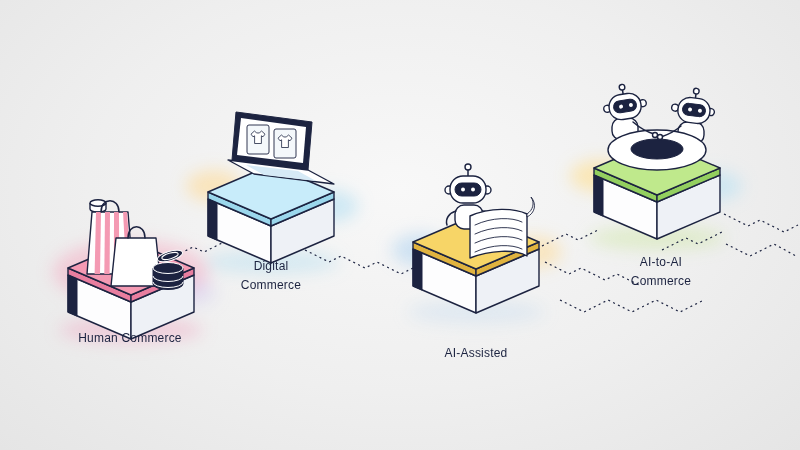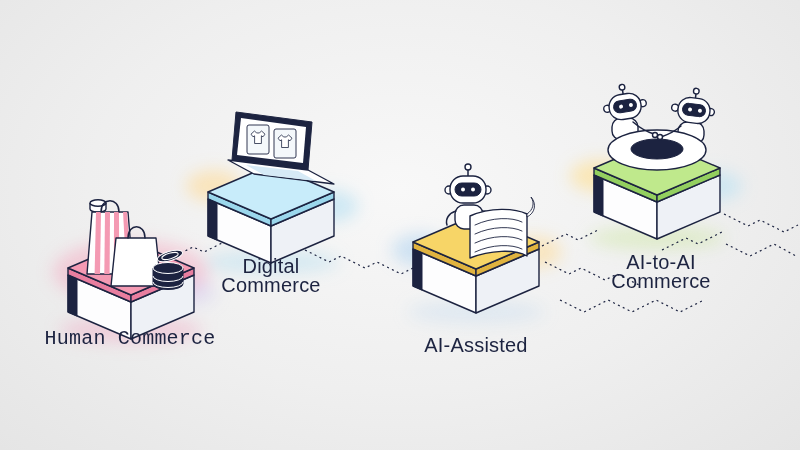--- a/index.html
+++ b/index.html
@@ -4,21 +4,21 @@
 <style>
   html,body{margin:0;padding:0;background:#e9e9e9;}
   .canvas{
     position:relative;width:800px;height:450px;overflow:hidden;
     background:radial-gradient(ellipse at 50% 42%, #f8f8f8 0%, #efefef 55%, #e5e5e5 100%);
     font-family:"Liberation Sans", sans-serif;
   }
   .canvas svg{position:absolute;left:0;top:0;}
   .label{
     position:absolute;color:var(--navy,#1c2340);
-    font-size:20px;line-height:19px;font-weight:500;letter-spacing:.2px;
+    font-size:12px;line-height:19px;font-weight:500;letter-spacing:.2px;
     text-align:center;
   }
   .label span{display:block;}
   
   .face {fill:var(--face,#fdfdfe);stroke:var(--navy,#1c2340);stroke-width:1.4;stroke-linejoin:round;}
   .face2{fill:var(--face_shade,#eef1f6);stroke:var(--navy,#1c2340);stroke-width:1.4;stroke-linejoin:round;}
   .top  {stroke:var(--navy,#1c2340);stroke-width:1.4;stroke-linejoin:round;}
   .nv   {fill:var(--navy,#1c2340);stroke:var(--navy,#1c2340);stroke-width:1;stroke-linejoin:round;}
   .wh   {fill:#ffffff;stroke:var(--navy,#1c2340);stroke-width:1.4;stroke-linejoin:round;}
   .ln   {fill:none;stroke:var(--navy,#1c2340);stroke-width:1.5;stroke-linecap:round;}
@@ -179,27 +179,27 @@
         <circle class="ey" cx="700" cy="110" r="2"></circle>
       </g>
       <path class="ln" d="M633,122 C640,128 647,132 654,134"></path>
       <circle class="wh" cx="655" cy="135" r="2.5" stroke-width="1"></circle>
       <path class="ln" d="M681,126 C674,132 667,135 661,137"></path>
       <circle class="wh" cx="660" cy="137" r="2.5" stroke-width="1"></circle>
     </g>
   </g>
 </svg>
 
-  <div class="label" style="left:35px;top:329px;width:190px;font-family:Liberation Mono, monospace;">
+  <div class="label" style="left:35px;top:329px;width:190px;">
     <span>Human Commerce</span>
   </div>
   <div class="label" style="left:202px;top:257px;width:138px;">
     <span>Digital</span>
     <span>Commerce</span>
   </div>
-  <div class="label" style="left:406px;top:336px;width:140px;">
+  <div class="label" style="left:406px;top:344px;width:140px;">
     <span>AI-Assisted</span>
   </div>
   <div class="label" style="left:592px;top:253px;width:138px;">
     <span>AI-to-AI</span>
     <span>Commerce</span>
   </div>
 </div>
 
 </body></html>

